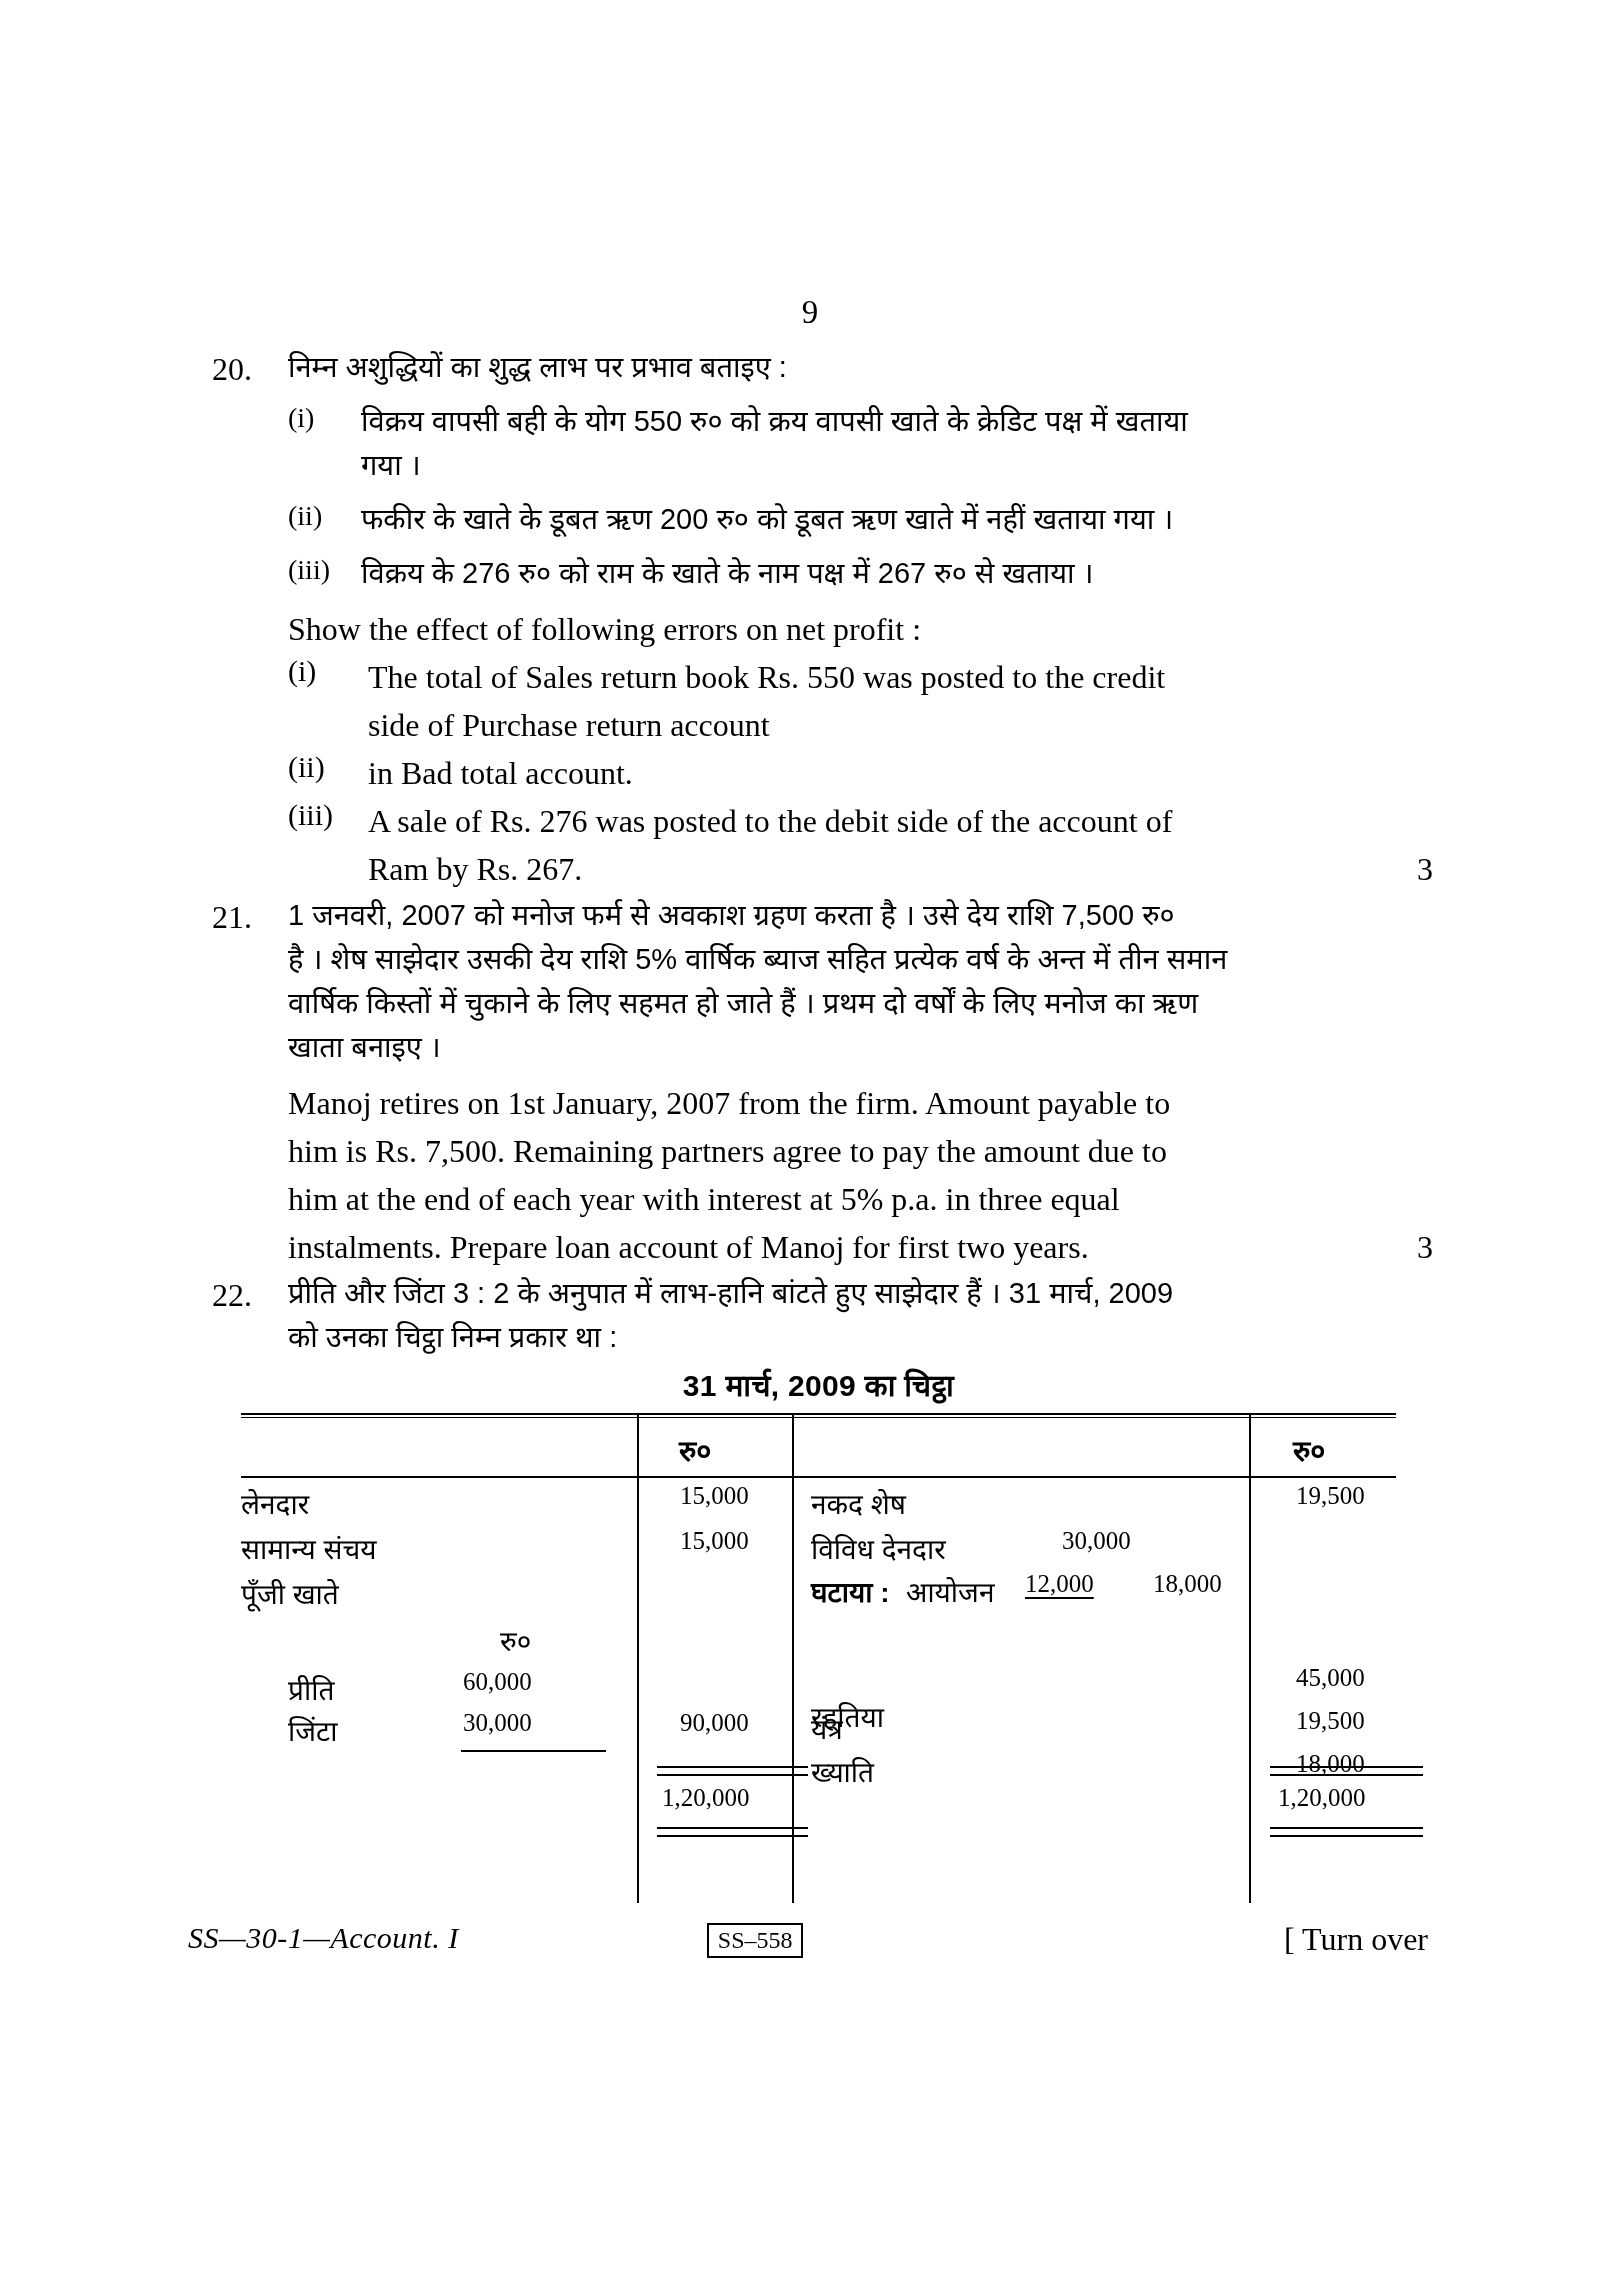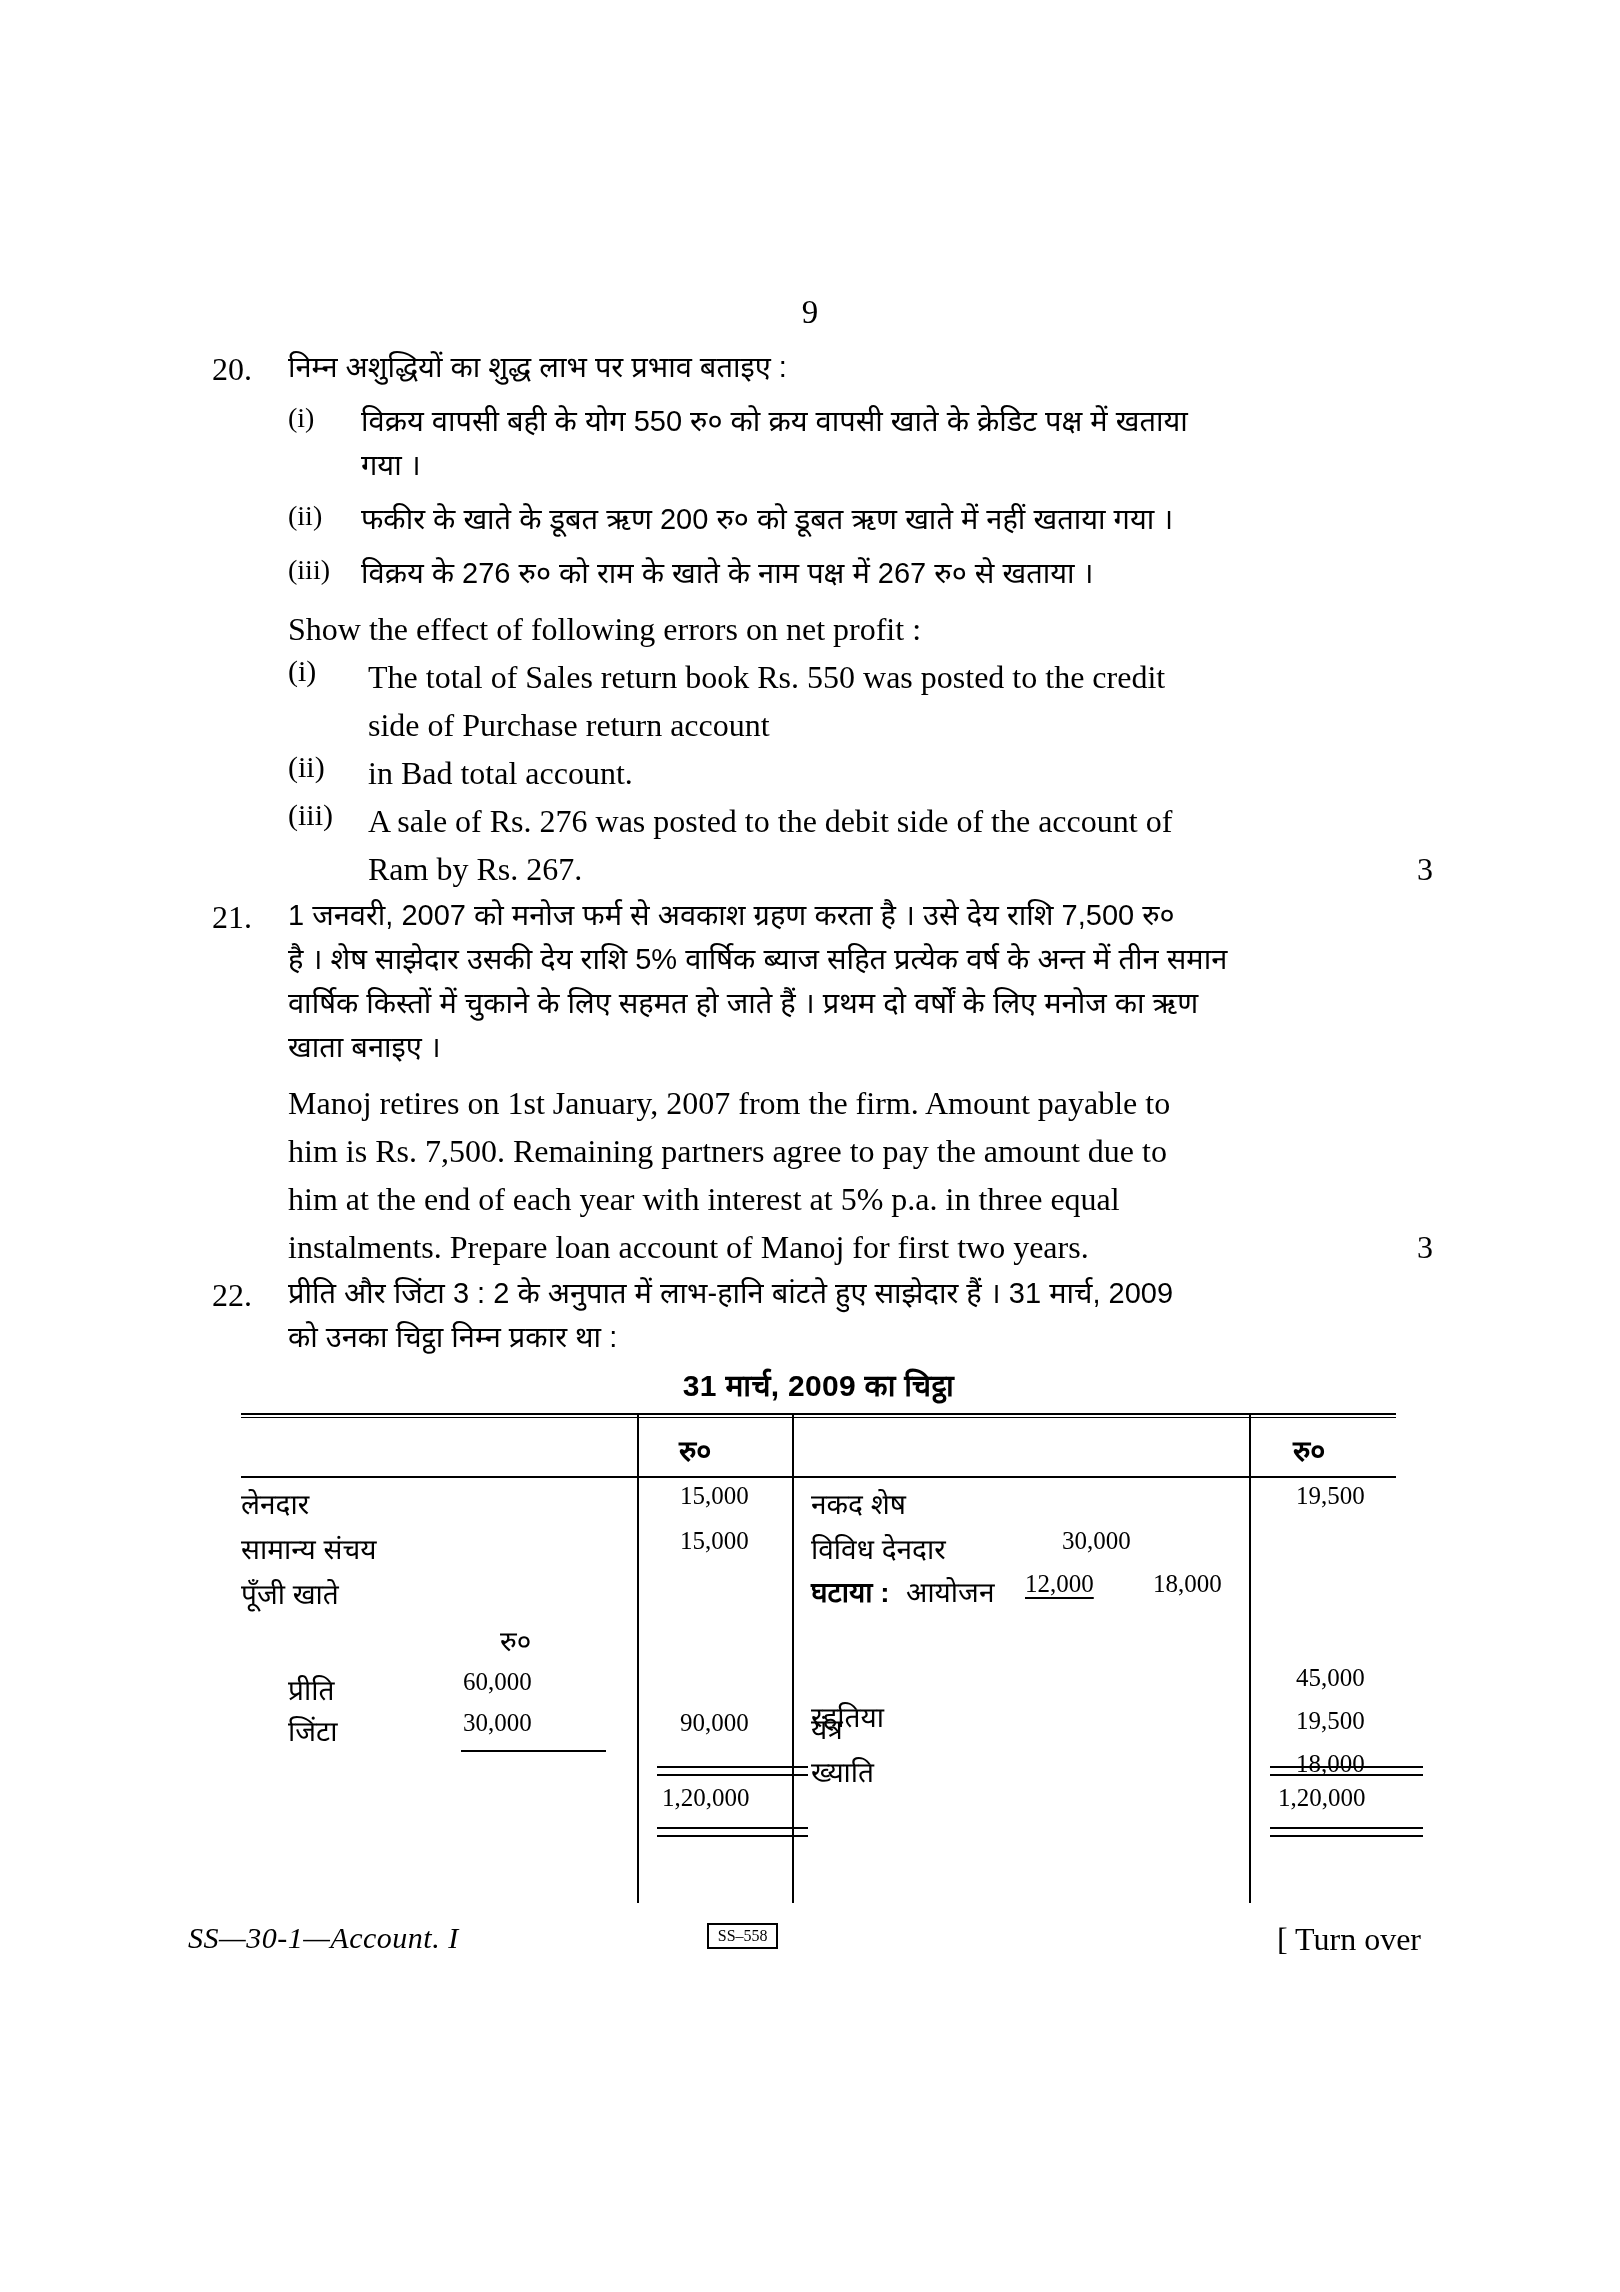--- a/index.html
+++ b/index.html
@@ -214,26 +214,26 @@
     font-size: 30px;
     letter-spacing: 0.5px;
   }
   .footer-code {
     position: absolute;
     left: 519px;
     top: 2px;
     border: 2.9px solid #000;
     padding: 2px 8.8px 2.9px 8.8px;
     font-family: "Liberation Serif", "DejaVu Serif", serif;
-    font-size: 16px;
+    font-size: 24px;
     line-height: 1.1;
   }
   .footer-right {
     position: absolute;
-    right: 12px;
+    right: 5px;
     top: 0;
     font-family: "Liberation Serif", "DejaVu Serif", serif;
     font-size: 32px;
   }
 </style>
 </head>
 <body>
 
 <div class="page">
   <div class="sheet">

